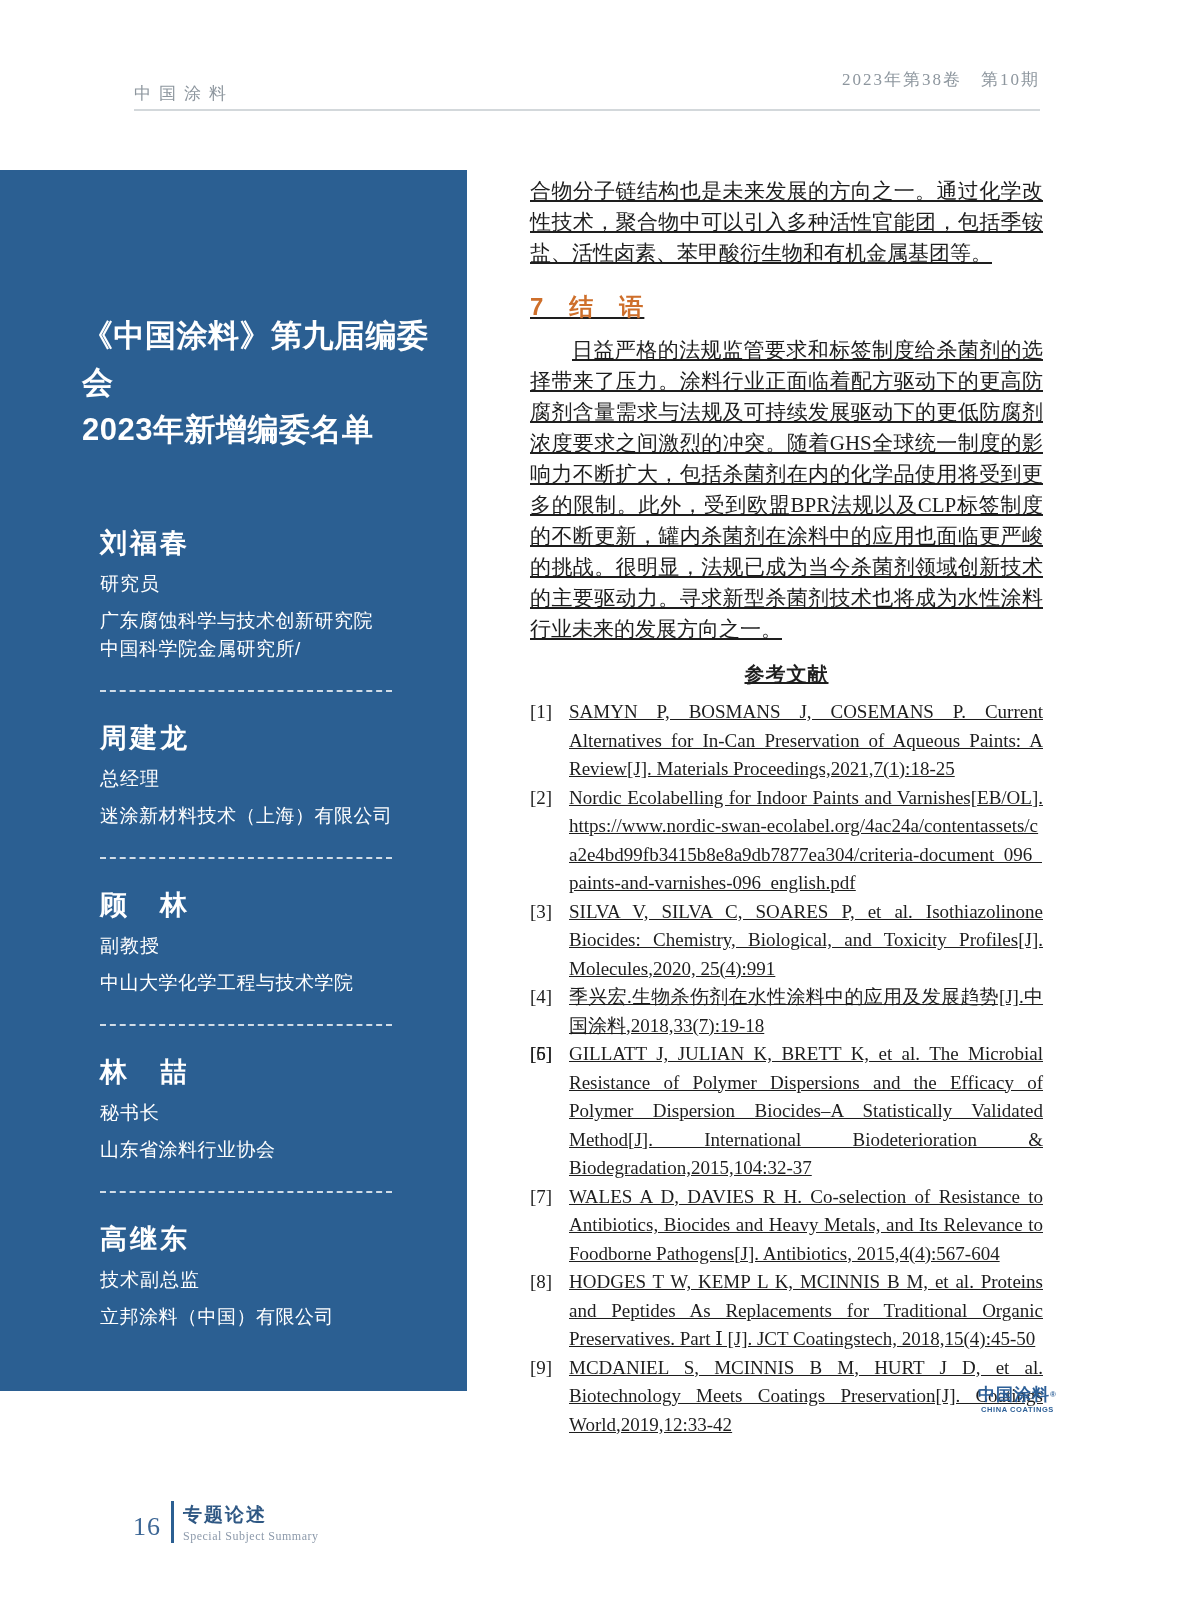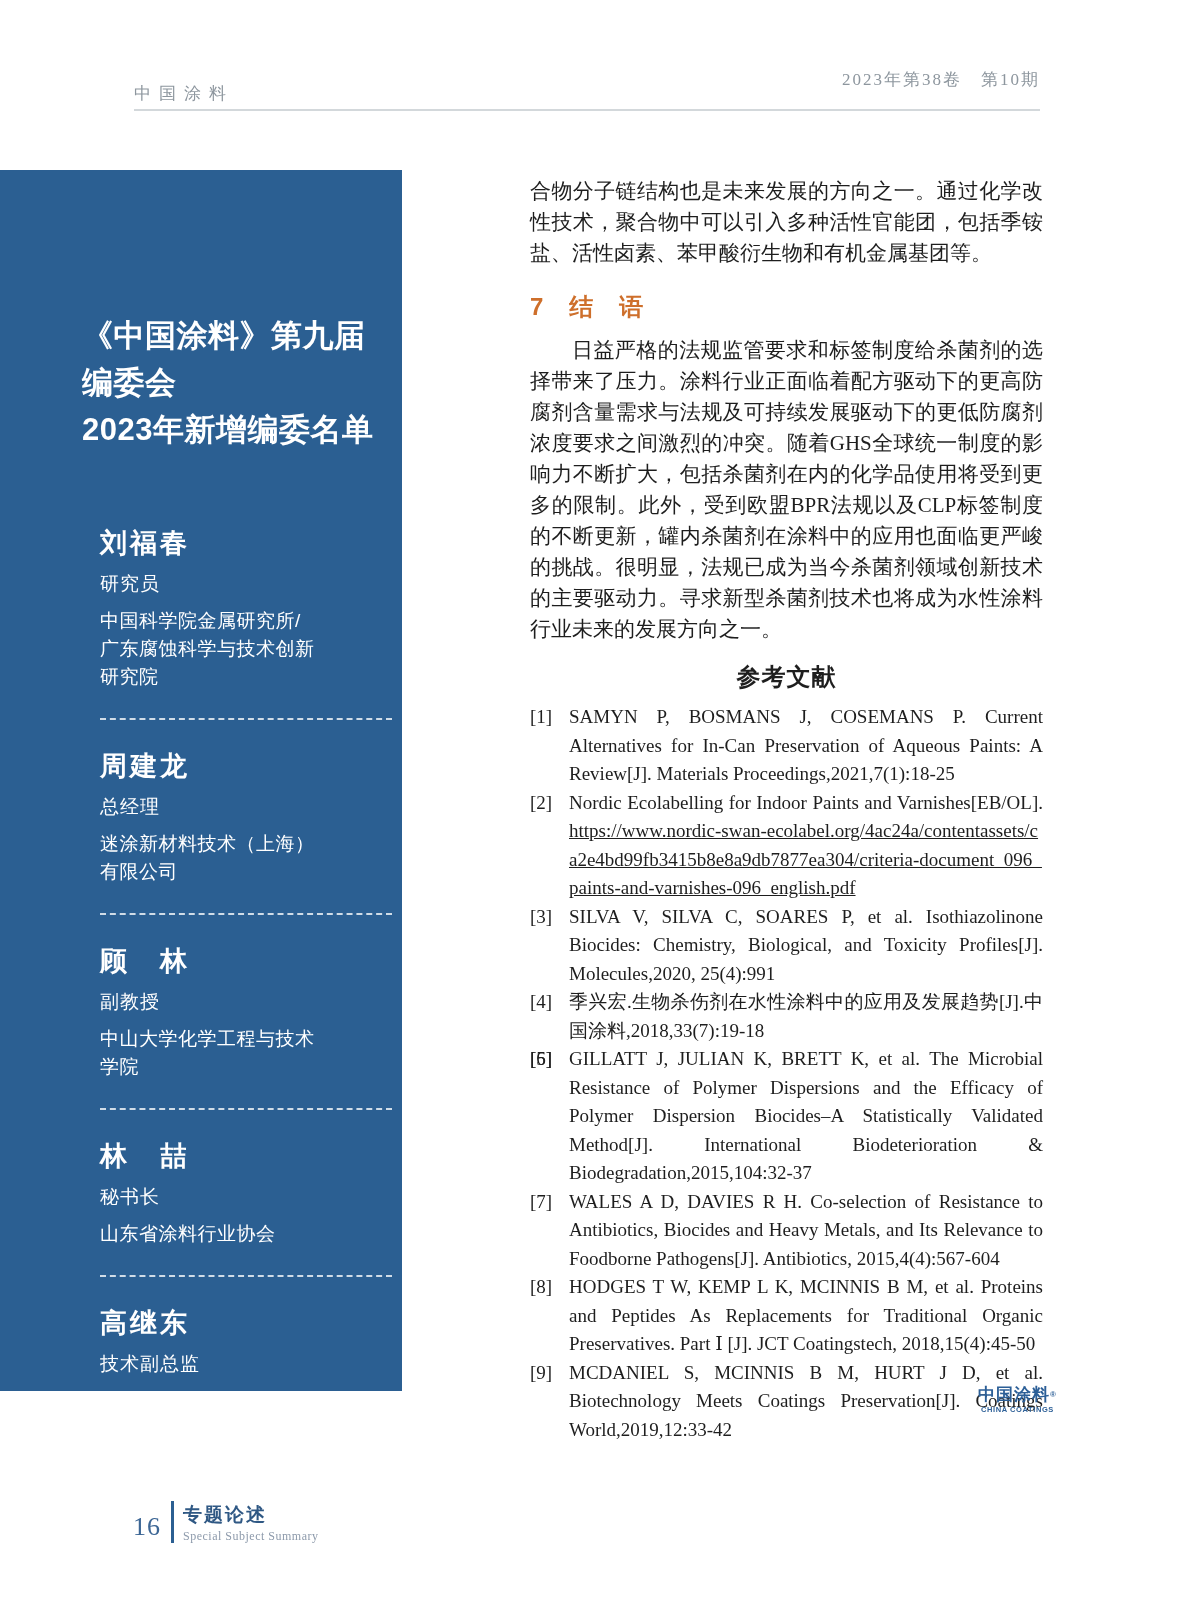--- a/index.html
+++ b/index.html
@@ -8,38 +8,38 @@
 
   
   .hdr-left{position:absolute;left:134px;top:82px;font-size:17px;color:#8d969e;
             letter-spacing:8px;font-family:"Liberation Serif","DejaVu Serif",serif;}
   .hdr-right{position:absolute;right:147px;top:68px;font-size:17px;color:#8d969e;
              letter-spacing:2px;}
   .hdr-rule{position:absolute;left:134px;right:147px;top:109px;height:0;
             border-top:2px solid #d3d8db;}
 
   
-  .sidebar{position:absolute;left:0;top:170px;width:402px;height:1221px;background:#2b5f92;
+  .sidebar{position:absolute;left:0;top:170px;width:467px;height:1221px;background:#2b5f92;
            color:#ffffff;font-family:"Liberation Sans","DejaVu Sans",sans-serif;}
   .sb-title{margin:142px 10px 0 82px;font-size:31px;font-weight:700;line-height:47px;
             letter-spacing:0.5px;}
   .sb-members{margin:74px 70px 8px 100px;}
   .member-name{font-size:27px;font-weight:700;letter-spacing:3px;line-height:32px;}
   .member-role{font-size:19px;margin-top:13px;letter-spacing:1px;line-height:24px;}
   .member-org{font-size:19px;margin-top:11px;line-height:28px;letter-spacing:0.5px;}
   .sb-divider{border:none;border-top:2px dashed rgba(255,255,255,0.78);
               margin:27px 0 30px 0;width:292px;}
 
   
-  .col{position:absolute;left:530px;top:176px;width:513px;}
+  .col{position:absolute;left:530px;top:176px;width:513px;text-decoration:underline;}
   .p-top{font-size:21px;line-height:31px;text-align:justify;}
   .sec-h{margin-top:22px;color:#ce6f2b;font-family:"Liberation Sans","DejaVu Sans",sans-serif;
          font-weight:700;font-size:24px;letter-spacing:1px;}
   .p-conc{margin-top:12px;font-size:21px;line-height:31px;text-align:justify;text-indent:2em;}
-  .refs-h{margin-top:16px;text-align:center;font-weight:700;font-size:24px;
+  .refs-h{margin-top:16px;text-align:center;font-weight:700;font-size:20px;
           font-family:"Liberation Sans","DejaVu Sans",sans-serif;letter-spacing:1px;}
   .refs{margin-top:10px;font-size:19px;line-height:28.5px;}
   .ref{position:relative;padding-left:39px;text-align:justify;}
   .ref-num{position:absolute;left:0;top:0;}
   .ref-url{text-decoration:underline;word-break:break-all;color:inherit;cursor:pointer;}
 
   
   .logo{position:absolute;left:978px;top:1386px;text-align:center;color:#2c5f97;
         font-family:"Liberation Sans","DejaVu Sans",sans-serif;}
   .logo-cn{font-size:17px;font-weight:700;letter-spacing:1px;line-height:18px;}
@@ -68,22 +68,22 @@
     <div class="sb-title">
       <div>《中国涂料》第九届编委会</div>
       <div>2023年新增编委名单</div>
     </div>
     <div class="sb-members">
 
       <div class="member">
         <div class="member-name">刘福春</div>
         <div class="member-role">研究员</div>
         <div class="member-org">
+          <div>广东腐蚀科学与技术创新研究院</div>
           <div>中国科学院金属研究所/</div>
-          <div>广东腐蚀科学与技术创新研究院</div>
         </div>
       </div>
       <hr class="sb-divider">
 
       <div class="member">
         <div class="member-name">周建龙</div>
         <div class="member-role">总经理</div>
         <div class="member-org">
           <div>迷涂新材料技术（上海）有限公司</div>
         </div>

